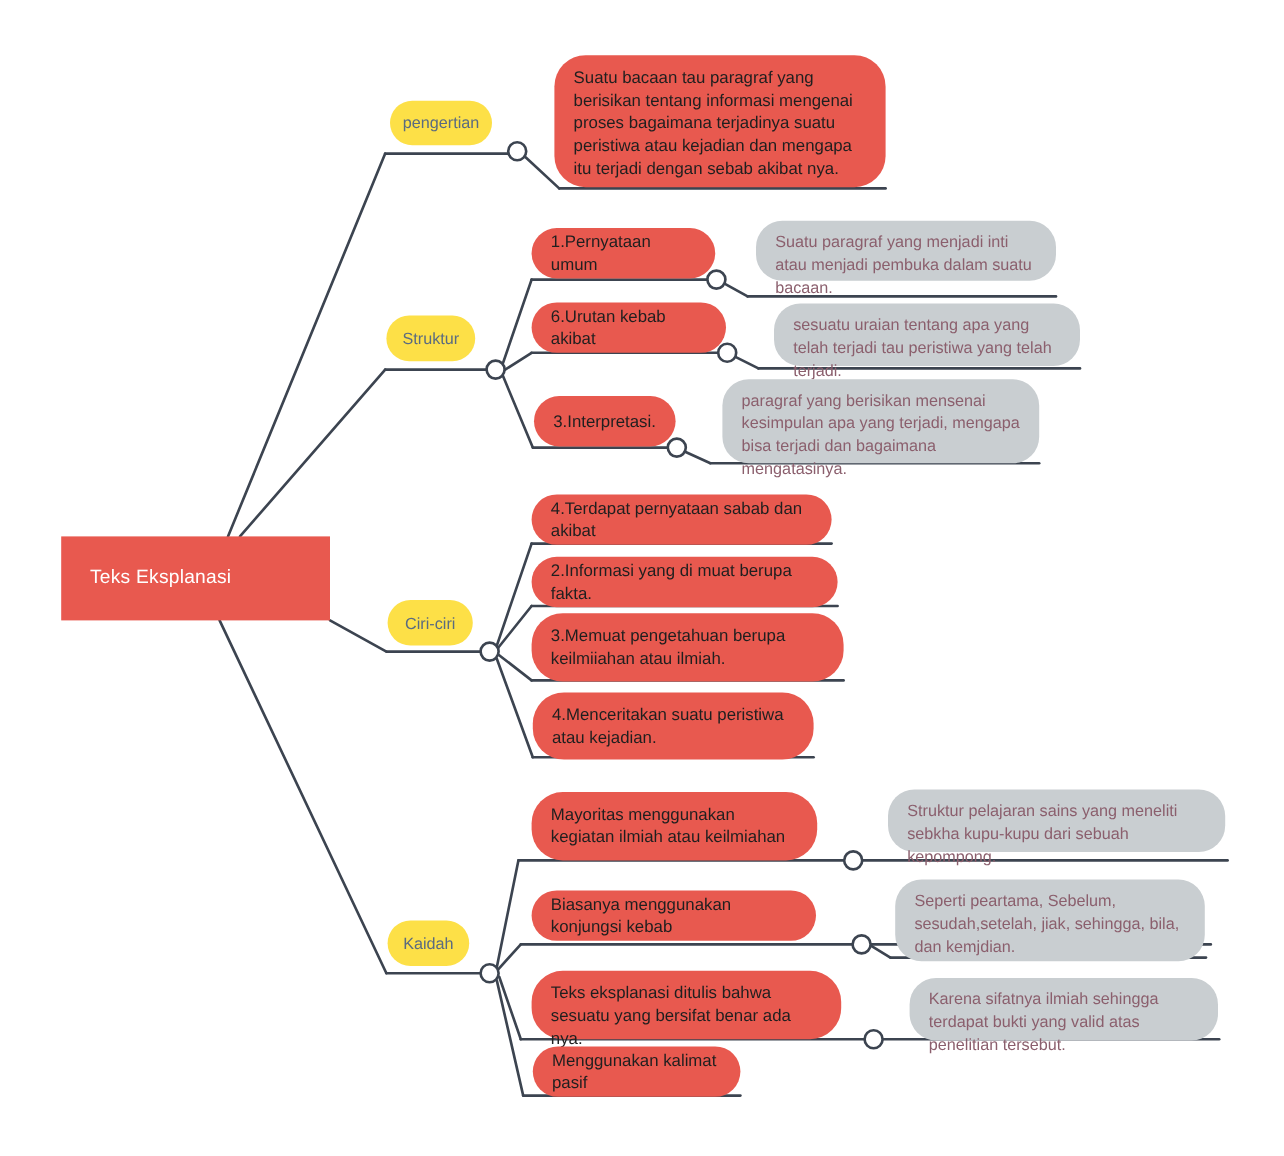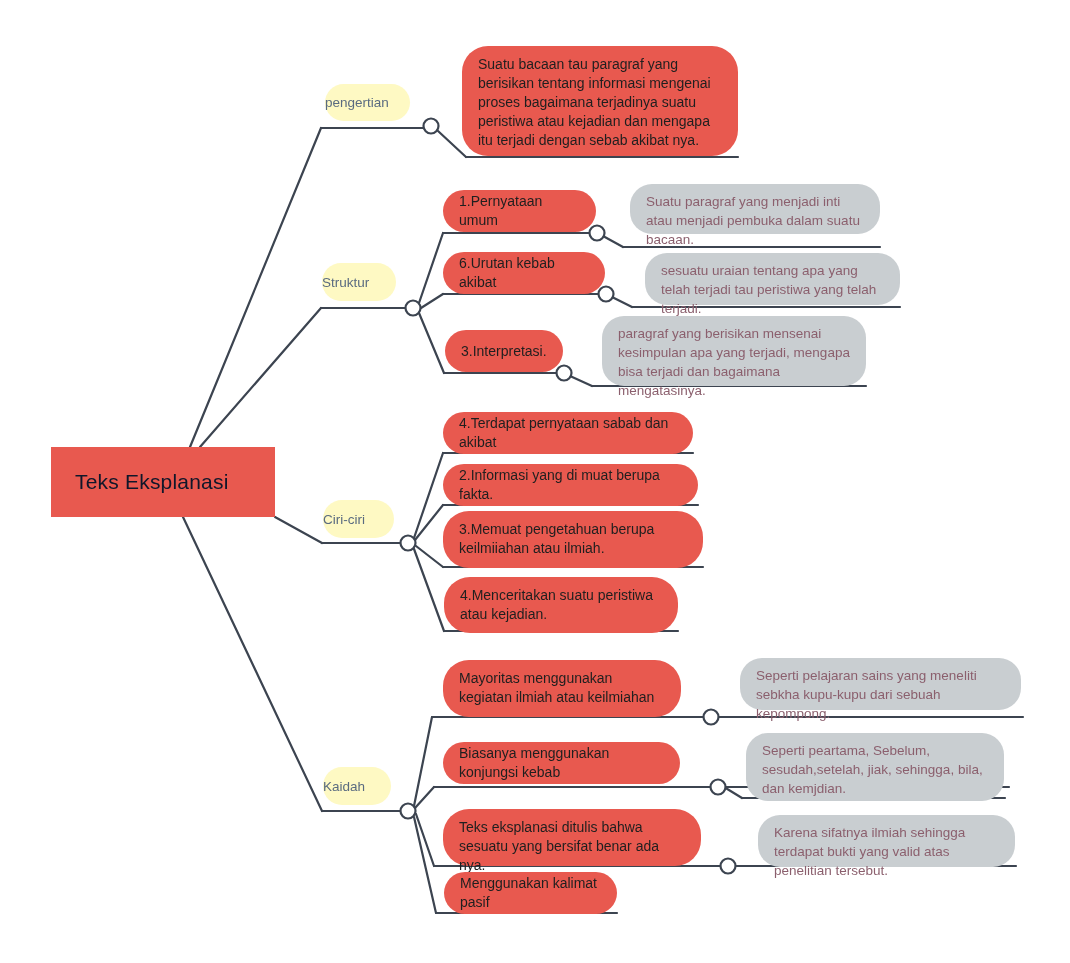--- a/index.html
+++ b/index.html
@@ -22,32 +22,33 @@
   }
   .node{
     position:absolute;
     box-sizing:border-box;
     display:flex;
     align-items:center;
   }
   
   .root{
     background:#E8594F;
-    color:#0f172a;
-    font-size:21px;
+    color:#ffffff;
+    font-size:16px;
     letter-spacing:.2px;
     padding:0 0 0 24px;
     border-radius:0;
   }
   
   .pill{
-    background:#fef9c3;
+    background:#fde047;
     color:#5A6B80;
     font-size:13.5px;
     border-radius:22px;
+    justify-content:center;
     text-align:center;
   }
   
   .red{
     background:#E8594F;
     color:#1f1f1f;
     font-size:14px;
     line-height:1.35;
     border-radius:22px;
     padding:9px 16px;
@@ -197,21 +198,21 @@
     <span>Biasanya menggunakan konjungsi kebab</span>
   </div>
   <div class="node red big" style="left:443px;top:809px;width:258px;height:57px;align-items:flex-start;">
     <span>Teks eksplanasi ditulis bahwa sesuatu yang bersifat benar ada nya.</span>
   </div>
   <div class="node red" style="left:444px;top:872px;width:173px;height:42px;">
     <span>Menggunakan kalimat pasif</span>
   </div>
 
   <div class="node grey" style="left:740px;top:658px;width:281px;height:52px;align-items:flex-start;">
-    <span>Seperti pelajaran sains yang meneliti sebkha kupu-kupu dari sebuah kepompong.</span>
+    <span>Struktur pelajaran sains yang meneliti sebkha kupu-kupu dari sebuah kepompong.</span>
   </div>
   <div class="node grey" style="left:746px;top:733px;width:258px;height:68px;align-items:flex-start;">
     <span>Seperti peartama, Sebelum, sesudah,setelah, jiak, sehingga, bila, dan kemjdian.</span>
   </div>
   <div class="node grey" style="left:758px;top:815px;width:257px;height:52px;align-items:flex-start;">
     <span>Karena sifatnya ilmiah sehingga terdapat bukti yang valid atas penelitian tersebut.</span>
   </div>
 
 </div>
 

